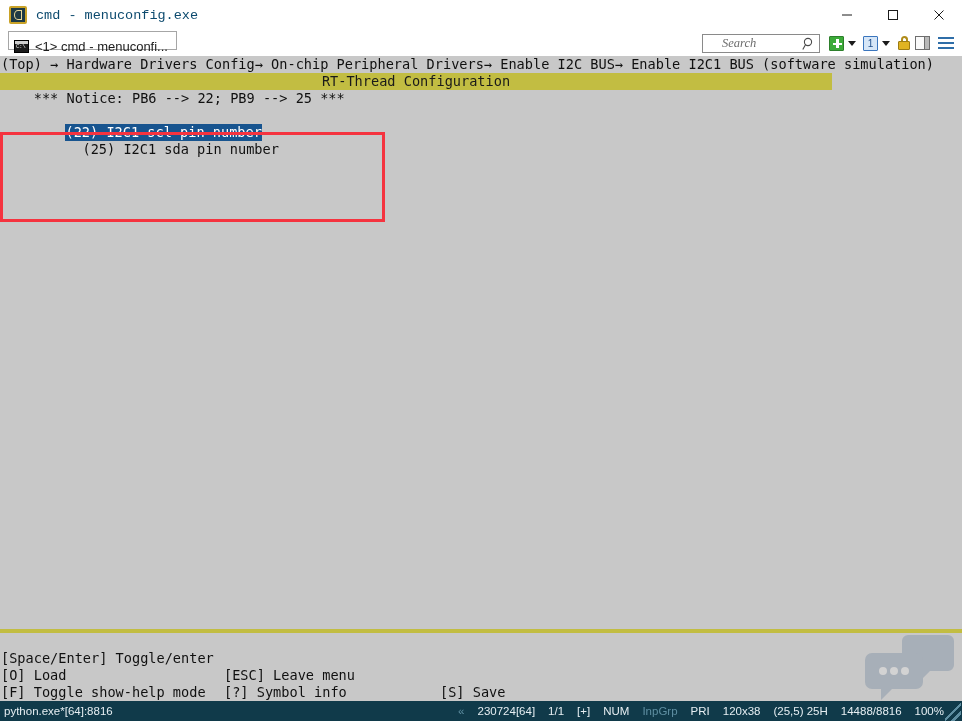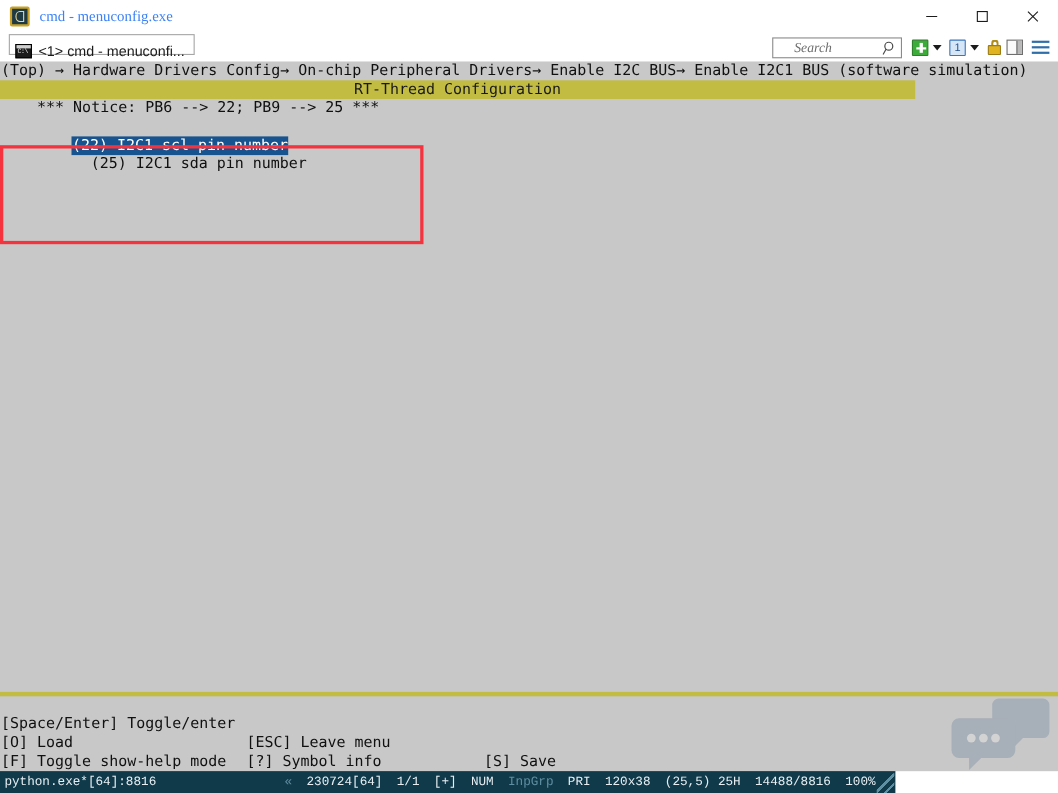--- a/index.html
+++ b/index.html
@@ -21,22 +21,22 @@
     width:18px;height:18px;margin-left:9px;margin-right:9px;
     border:2px solid #c9a227;border-radius:2px;
     background:#1e3a44;position:relative;flex:none;
     box-sizing:border-box;
   }
   .win-icon:after{
     content:"";position:absolute;left:3px;top:2px;width:8px;height:10px;
     border:1.5px solid #e8d79a;border-radius:50% 0 0 50%;box-sizing:border-box;
   }
   .win-title{
-    font-size:13.5px;color:#3b82f6;white-space:nowrap;
-    font-family:Liberation Serif, serif;
+    font-size:13.5px;color:#0c4a6e;white-space:nowrap;
+    font-family:Liberation Mono, monospace;
   }
   .win-btns{position:absolute;right:0;top:0;height:30px;display:flex;}
   .win-btn{
     width:46px;height:30px;display:flex;align-items:center;justify-content:center;
     color:#1b1b1b;font-size:13px;background:#ffffff;
   }
   .win-btn svg{display:block;}
 
   
   .tabstrip{
@@ -168,23 +168,23 @@
   .hc2{left:224px;}
   .hc3{left:440px;}
 
   
   .wm{
     position:absolute;right:4px;bottom:0px;width:96px;height:70px;opacity:.55;
   }
 
   
   .status{
-    position:absolute;left:0;top:701px;width:814px;height:20px;
+    position:absolute;left:0;top:701px;width:962px;height:20px;
     background:#103a4a;color:#e6eef2;
-    font-size:11.5px;font-family:Liberation Mono, monospace;
+    font-size:11.5px;font-family:Liberation Sans, sans-serif;
     display:flex;align-items:center;
   }
   .status .left{margin-left:4px;white-space:nowrap;}
   .status .right{
     position:absolute;right:18px;display:flex;align-items:center;gap:0;white-space:nowrap;
   }
   .status .seg{margin-left:13px;}
   .status .dim{color:#5f8fa2;}
   .grip{
     position:absolute;right:1px;bottom:0;width:16px;height:18px;

